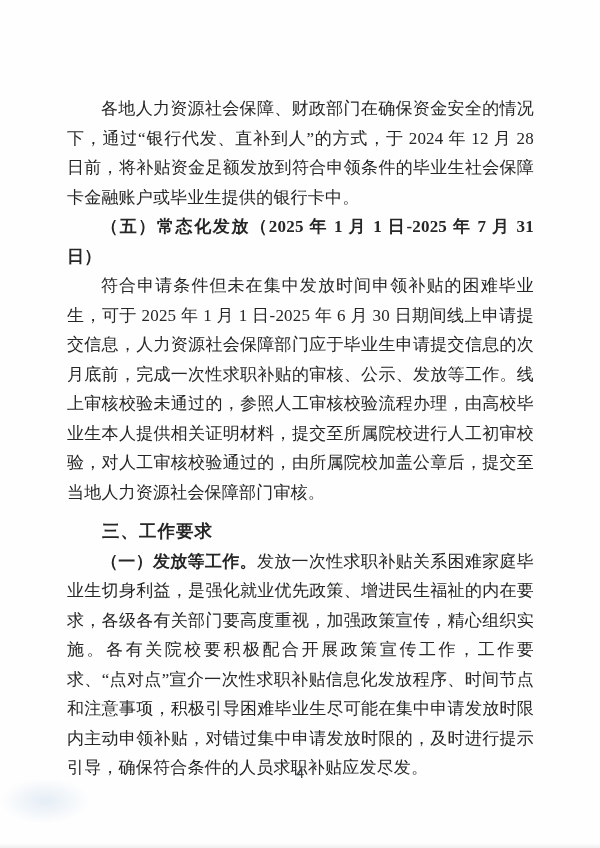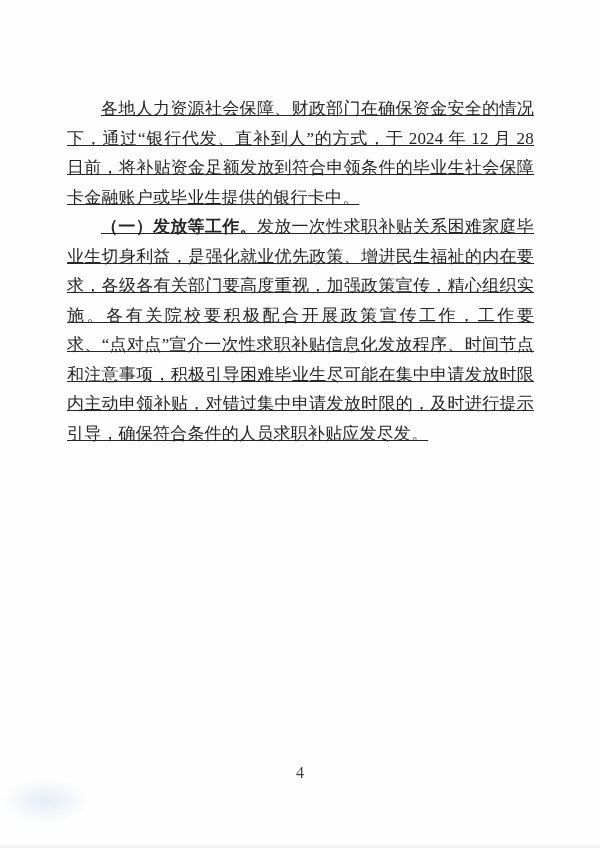--- a/index.html
+++ b/index.html
@@ -22,21 +22,20 @@
   .content {
     position: absolute;
     left: 67px;
     top: 94px;
     width: 467px;
     color: #262626;
     font-size: 17px;
     line-height: 29.5px;
     text-align: justify;
     letter-spacing: 0.2px;
-    text-decoration: underline;
   }
   .content p {
     margin: 0;
     text-indent: 2em;
   }
   p.subheading {
     font-weight: 600;
   }
   p.heading {
     font-weight: 700;
@@ -75,20 +74,23 @@
     background: linear-gradient(to bottom, rgba(0,0,0,0), rgba(0,0,0,0.06));
     pointer-events: none;
   }
 </style>
 </head>
 <body>
 
 <div class="page">
   <div class="content">
     <p class="body">各地人力资源社会保障、财政部门在确保资金安全的情况下，通过“银行代发、直补到人”的方式，于 2024 年 12 月 28 日前，将补贴资金足额发放到符合申领条件的毕业生社会保障卡金融账户或毕业生提供的银行卡中。</p>
+    <p class="subheading">（五）常态化发放（2025 年 1 月 1 日-2025 年 7 月 31 日）</p>
+    <p class="body">符合申请条件但未在集中发放时间申领补贴的困难毕业生，可于 2025 年 1 月 1 日-2025 年 6 月 30 日期间线上申请提交信息，人力资源社会保障部门应于毕业生申请提交信息的次月底前，完成一次性求职补贴的审核、公示、发放等工作。线上审核校验未通过的，参照人工审核校验流程办理，由高校毕业生本人提供相关证明材料，提交至所属院校进行人工初审校验，对人工审核校验通过的，由所属院校加盖公章后，提交至当地人力资源社会保障部门审核。</p>
+    <p class="heading">三、工作要求</p>
     <p class="body">
       <span class="lead">（一）发放等工作。</span><span>发放一次性求职补贴关系困难家庭毕业生切身利益，是强化就业优先政策、增进民生福祉的内在要求，各级各有关部门要高度重视，加强政策宣传，精心组织实施。各有关院校要积极配合开展政策宣传工作，工作要求、“点对点”宣介一次性求职补贴信息化发放程序、时间节点和注意事项，积极引导困难毕业生尽可能在集中申请发放时限内主动申领补贴，对错过集中申请发放时限的，及时进行提示引导，确保符合条件的人员求职补贴应发尽发。</span>
     </p>
   </div>
 
   <div class="pageno">4</div>
 
   <div class="scan-artifact"></div>
   <div class="scan-edge-bottom"></div>
 </div>

